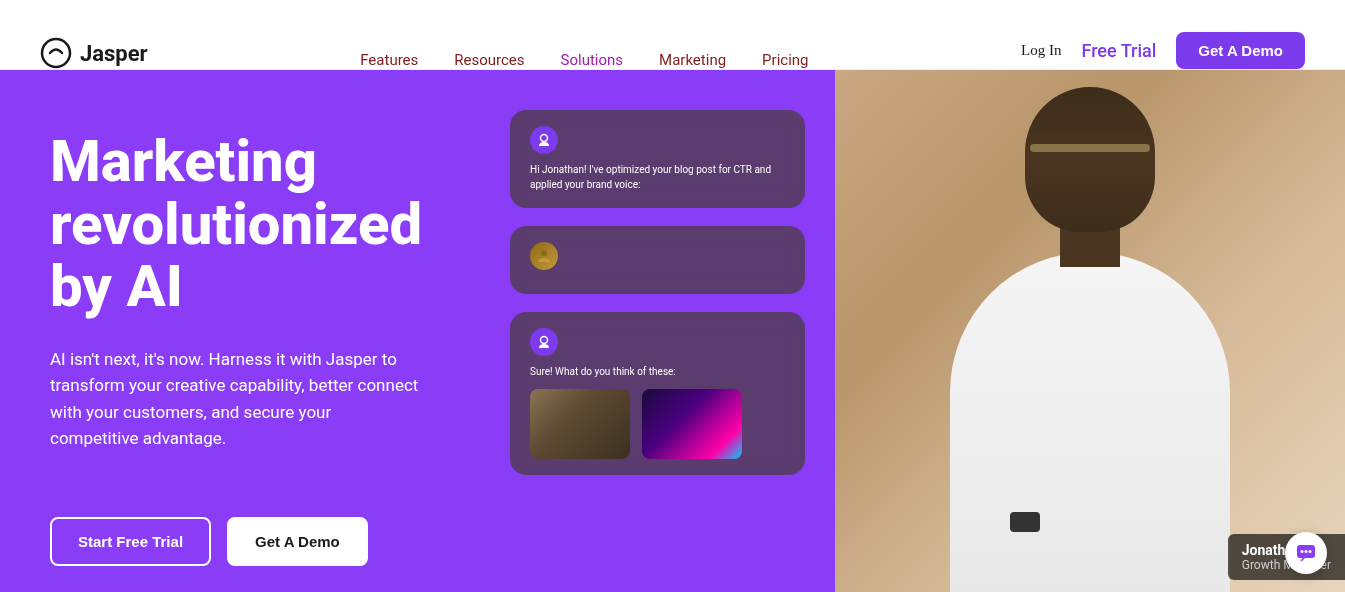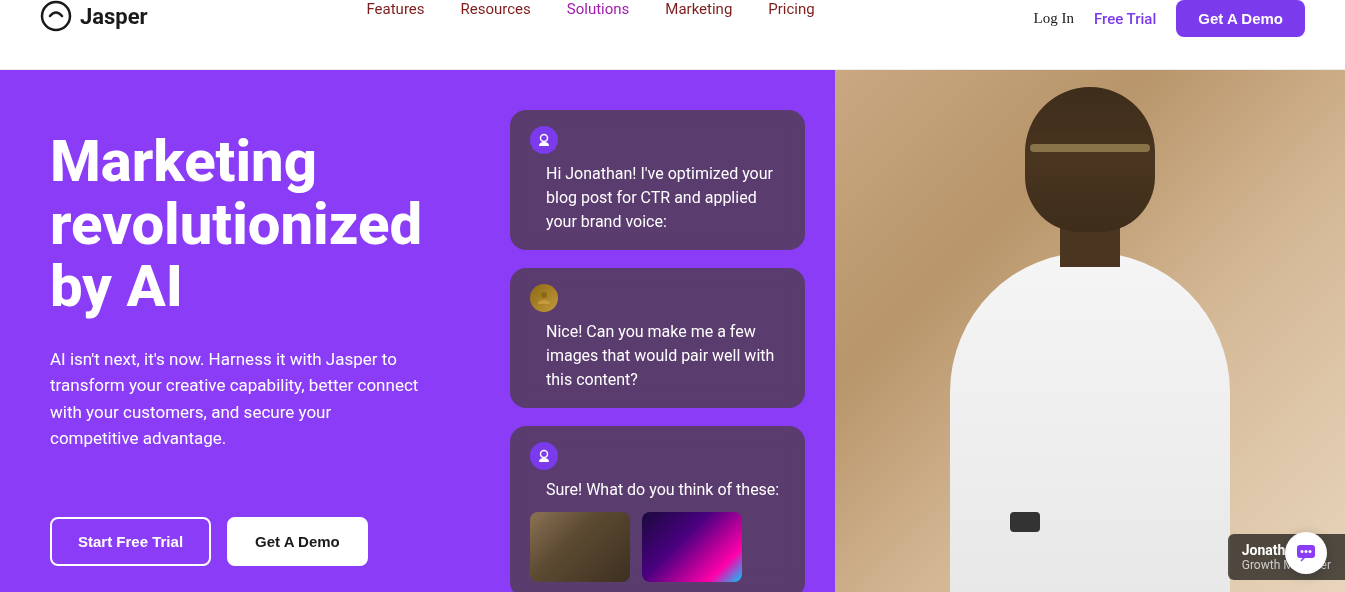--- a/index.html
+++ b/index.html
@@ -1,31 +1,31 @@
 <!DOCTYPE html>
 <html><head>
   <meta charset="utf-8">
   <style>
     * { margin: 0; padding: 0; box-sizing: border-box; }
     body { font-family: -apple-system, BlinkMacSystemFont, 'Segoe UI', Roboto, sans-serif; width: 1345px; height: 592px; overflow: hidden; }
 
     
     .navbar {
-      display: flex; align-items: flex-start; justify-content: space-between;
+      display: flex; align-items: flex-end; justify-content: space-between;
       padding: 0 40px; height: 70px; background: #fff;
       border-bottom: 1px solid #eee; position: relative; z-index: 10; gap: 16px;
     }
     .nav-logo { display: flex; align-items: center; gap: 8px; font-size: 22px; font-weight: 700; color: #1a1a1a; }
     .nav-logo-icon { width: 32px; height: 32px; }
     .nav-links { display: flex; align-items: center; gap: 36px; }
     .nav-links a { text-decoration: none; font-size: 15px; color: #7f1d1d; }
     .nav-links a.solutions { color: #a21caf; }
     .nav-right { display: flex; align-items: center; gap: 20px; }
     .nav-login { font-size: 15px; color: #1a1a1a; cursor: pointer; font-family: Liberation Serif, serif; }
-    .nav-trial { font-size: 15px; color: #7c3aed; cursor: pointer; font-weight: 500; }
+    .nav-trial { font-size: 18px; color: #7c3aed; cursor: pointer; font-weight: 500; }
     .nav-demo-btn {
       background: #7c3aed; color: #fff; border: none; border-radius: 8px;
       padding: 10px 22px; font-size: 15px; font-weight: 600; cursor: pointer;
     }
 
     
     .hero {
       display: flex; width: 1345px; height: 522px; position: relative;
       background: #8b3cf7;
     }
@@ -83,21 +83,21 @@
     .chat-icon {
       width: 28px; height: 28px; border-radius: 50%; background: #7c3aed;
       display: flex; align-items: center; justify-content: center; flex-shrink: 0;
     }
     .chat-icon svg { width: 16px; height: 16px; }
     .chat-user-icon {
       width: 28px; height: 28px; border-radius: 50%; overflow: hidden; flex-shrink: 0;
       background: linear-gradient(135deg, #8b6914 0%, #c49a3c 100%);
       display: flex; align-items: center; justify-content: center;
     }
-    .chat-text { font-size: 16px; line-height: 1.5; color: #fff; margin-left: 16px; }
+    .chat-text { font-size: 10px; line-height: 1.5; color: #fff; }
     .chat-subtext { font-size: 13px; color: rgba(255,255,255,0.75); line-height: 1.5; }
 
     
     .chat-images { display: flex; gap: 12px; margin-top: 10px; }
     .chat-img {
       width: 100px; height: 70px; border-radius: 8px; overflow: hidden;
     }
     .chat-img-1 {
       background: linear-gradient(135deg, #8b7355 0%, #5c4a32 40%, #3d3020 100%);
     }
@@ -169,21 +169,20 @@
 
       <div class="chat-bubble">
         <div class="chat-bubble-header">
           <div class="chat-user-icon">
             <svg viewBox="0 0 16 16" width="16" height="16">
               <circle cx="8" cy="5" r="3" fill="#8b6914"></circle>
               <path d="M2 14 Q2 10 8 10 Q14 10 14 14" fill="#c49a3c"></path>
             </svg>
           </div>
         </div>
-        <p class="chat-text">Nice! Can you make me a few images that would pair well with this content?</p>
       </div>
 
       <div class="chat-bubble">
         <div class="chat-bubble-header">
           <div class="chat-icon">
             <svg viewBox="0 0 16 16" fill="white">
               <circle cx="8" cy="6" r="3.5" fill="none" stroke="white" stroke-width="1.5"></circle>
               <path d="M3 14 Q3 10 8 10 Q13 10 13 14" fill="white"></path>
             </svg>
           </div>

